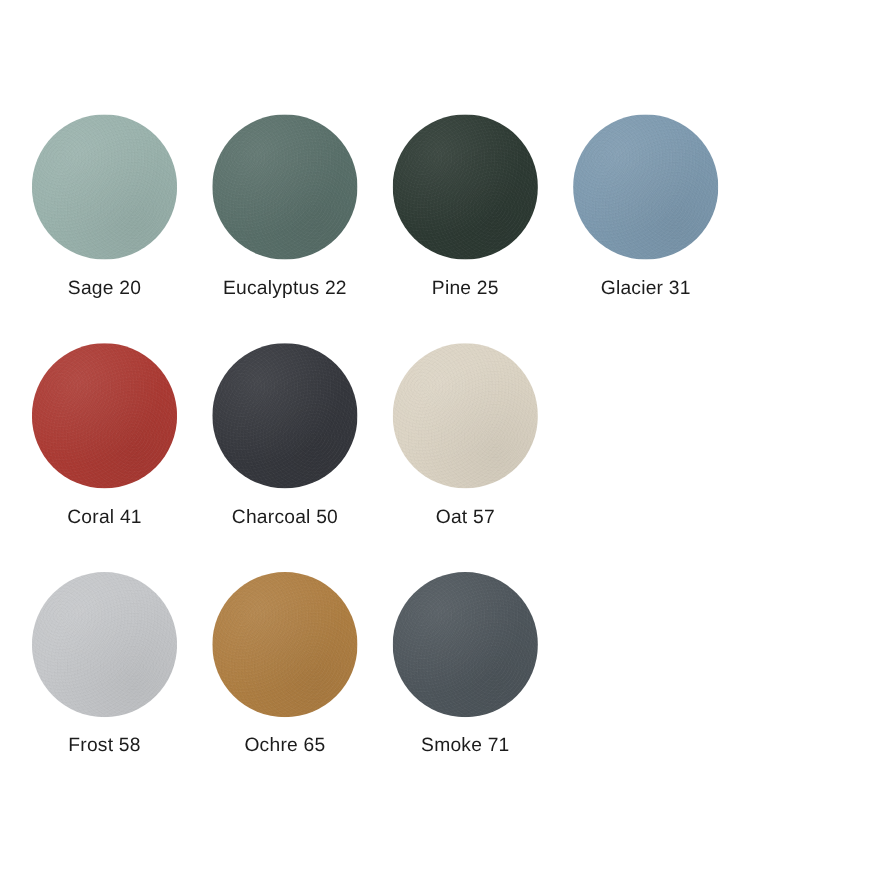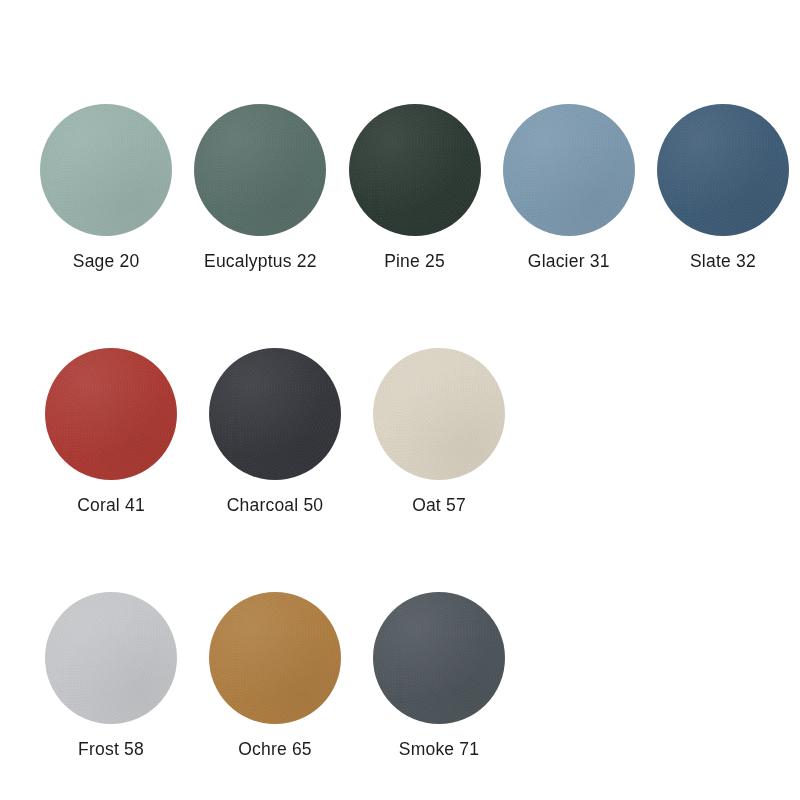--- a/index.html
+++ b/index.html
@@ -14,24 +14,24 @@
     overflow: hidden;
     font-family: "Liberation Sans", sans-serif;
     -webkit-font-smoothing: antialiased;
   }
 
   #swatch-chart {
     box-sizing: border-box;
     width: 800px;
     height: 800px;
     background: #ffffff;
-    padding: 104px 0 0 16px;
+    padding: 104px 0 0 0;
     display: flex;
     flex-direction: column;
-    justify-content: space-between;
+    justify-content: flex-start;
   }
 
   .swatch-row {
     display: flex;
     flex-direction: row;
     justify-content: flex-start;
     align-items: flex-start;
     height: 208px;
     padding-left: 13px;
   }
@@ -111,26 +111,20 @@
         <div class="swatch-disc" style="background-color: rgb(45, 58, 51);"></div>
       </div>
       <div class="swatch-label">Pine 25</div>
     </div>
     <div class="swatch-cell">
       <div class="swatch-disc-wrap">
         <div class="swatch-disc" style="background-color: rgb(125, 154, 176);"></div>
       </div>
       <div class="swatch-label">Glacier 31</div>
     </div>
-    <div class="swatch-cell">
-      <div class="swatch-disc-wrap">
-        <div class="swatch-disc" style="background-color: rgb(63, 93, 120);"></div>
-      </div>
-      <div class="swatch-label">Slate 32</div>
-    </div>
   </div>
 
   <div class="swatch-row">
     <div class="swatch-cell">
       <div class="swatch-disc-wrap">
         <div class="swatch-disc" style="background-color: rgb(173, 58, 51);"></div>
       </div>
       <div class="swatch-label">Coral 41</div>
     </div>
     <div class="swatch-cell">

